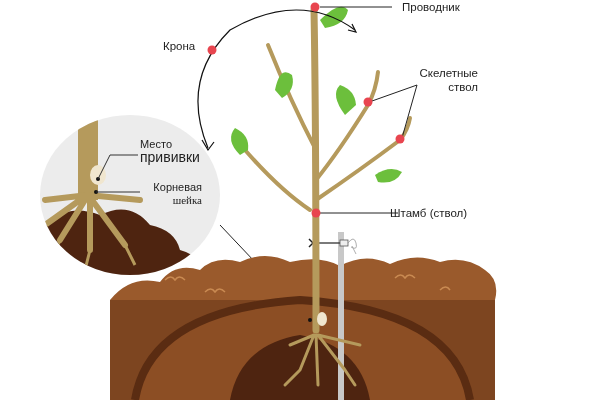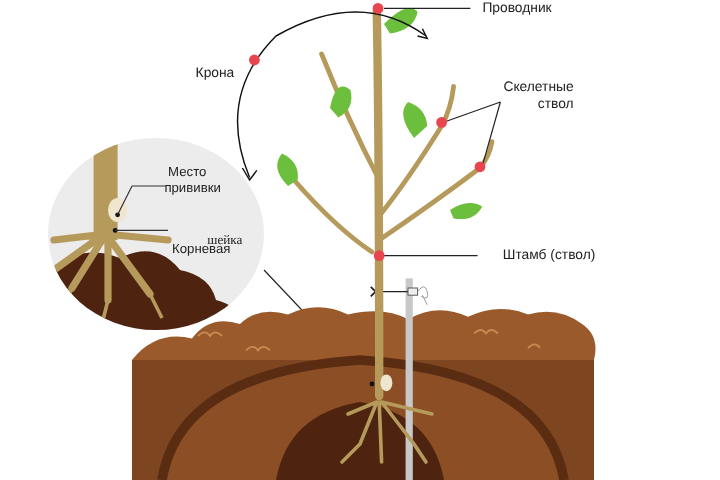--- a/index.html
+++ b/index.html
@@ -81,21 +81,21 @@
       <line x1="372" y1="101" x2="417" y2="85" stroke="#222" stroke-width="1"></line>
       <line x1="402" y1="138" x2="417" y2="85" stroke="#222" stroke-width="1"></line>
       <circle cx="368" cy="102" r="4.5" fill="#e8454f"></circle>
       <circle cx="400" cy="139" r="4.5" fill="#e8454f"></circle>
       <line x1="320" y1="213" x2="398" y2="213" stroke="#222" stroke-width="1"></line>
       <circle cx="316" cy="213" r="4.5" fill="#e8454f"></circle>
     </g>
   </svg>
 
   <span class="lbl" style="left:402px;top:1px;">Проводник</span>
-  <span class="lbl" style="left:163px;top:55px;">Крона</span>
+  <span class="lbl" style="left:163px;top:40px;">Крона</span>
   <span class="lbl center" style="left:410px;top:67px;width:68px;">Скелетные</span>
   <span class="lbl center" style="left:410px;top:81px;width:68px;">ствол</span>
-  <span class="lbl" style="left:419px;top:207px;">Штамб (ствол)</span>
+  <span class="lbl" style="left:390px;top:207px;">Штамб (ствол)</span>
   <span class="lbl center" style="left:116px;top:138px;width:56px;font-size:11px;">Место</span>
-  <span class="lbl center" style="left:128px;top:151px;width:56px;font-size:11px;">прививки</span>
-  <span class="lbl center" style="left:132px;top:181px;width:60px;font-size:11px;margin-top:21px;">Корневая</span>
+  <span class="lbl center" style="left:140px;top:151px;width:56px;font-size:14px;">прививки</span>
+  <span class="lbl center" style="left:142px;top:181px;width:60px;font-size:11px;">Корневая</span>
   <span class="lbl center" style="left:142px;top:194px;width:60px;font-size:11px;font-family:Liberation Serif, serif;">шейка</span>
 </div>
 
 </body></html>

